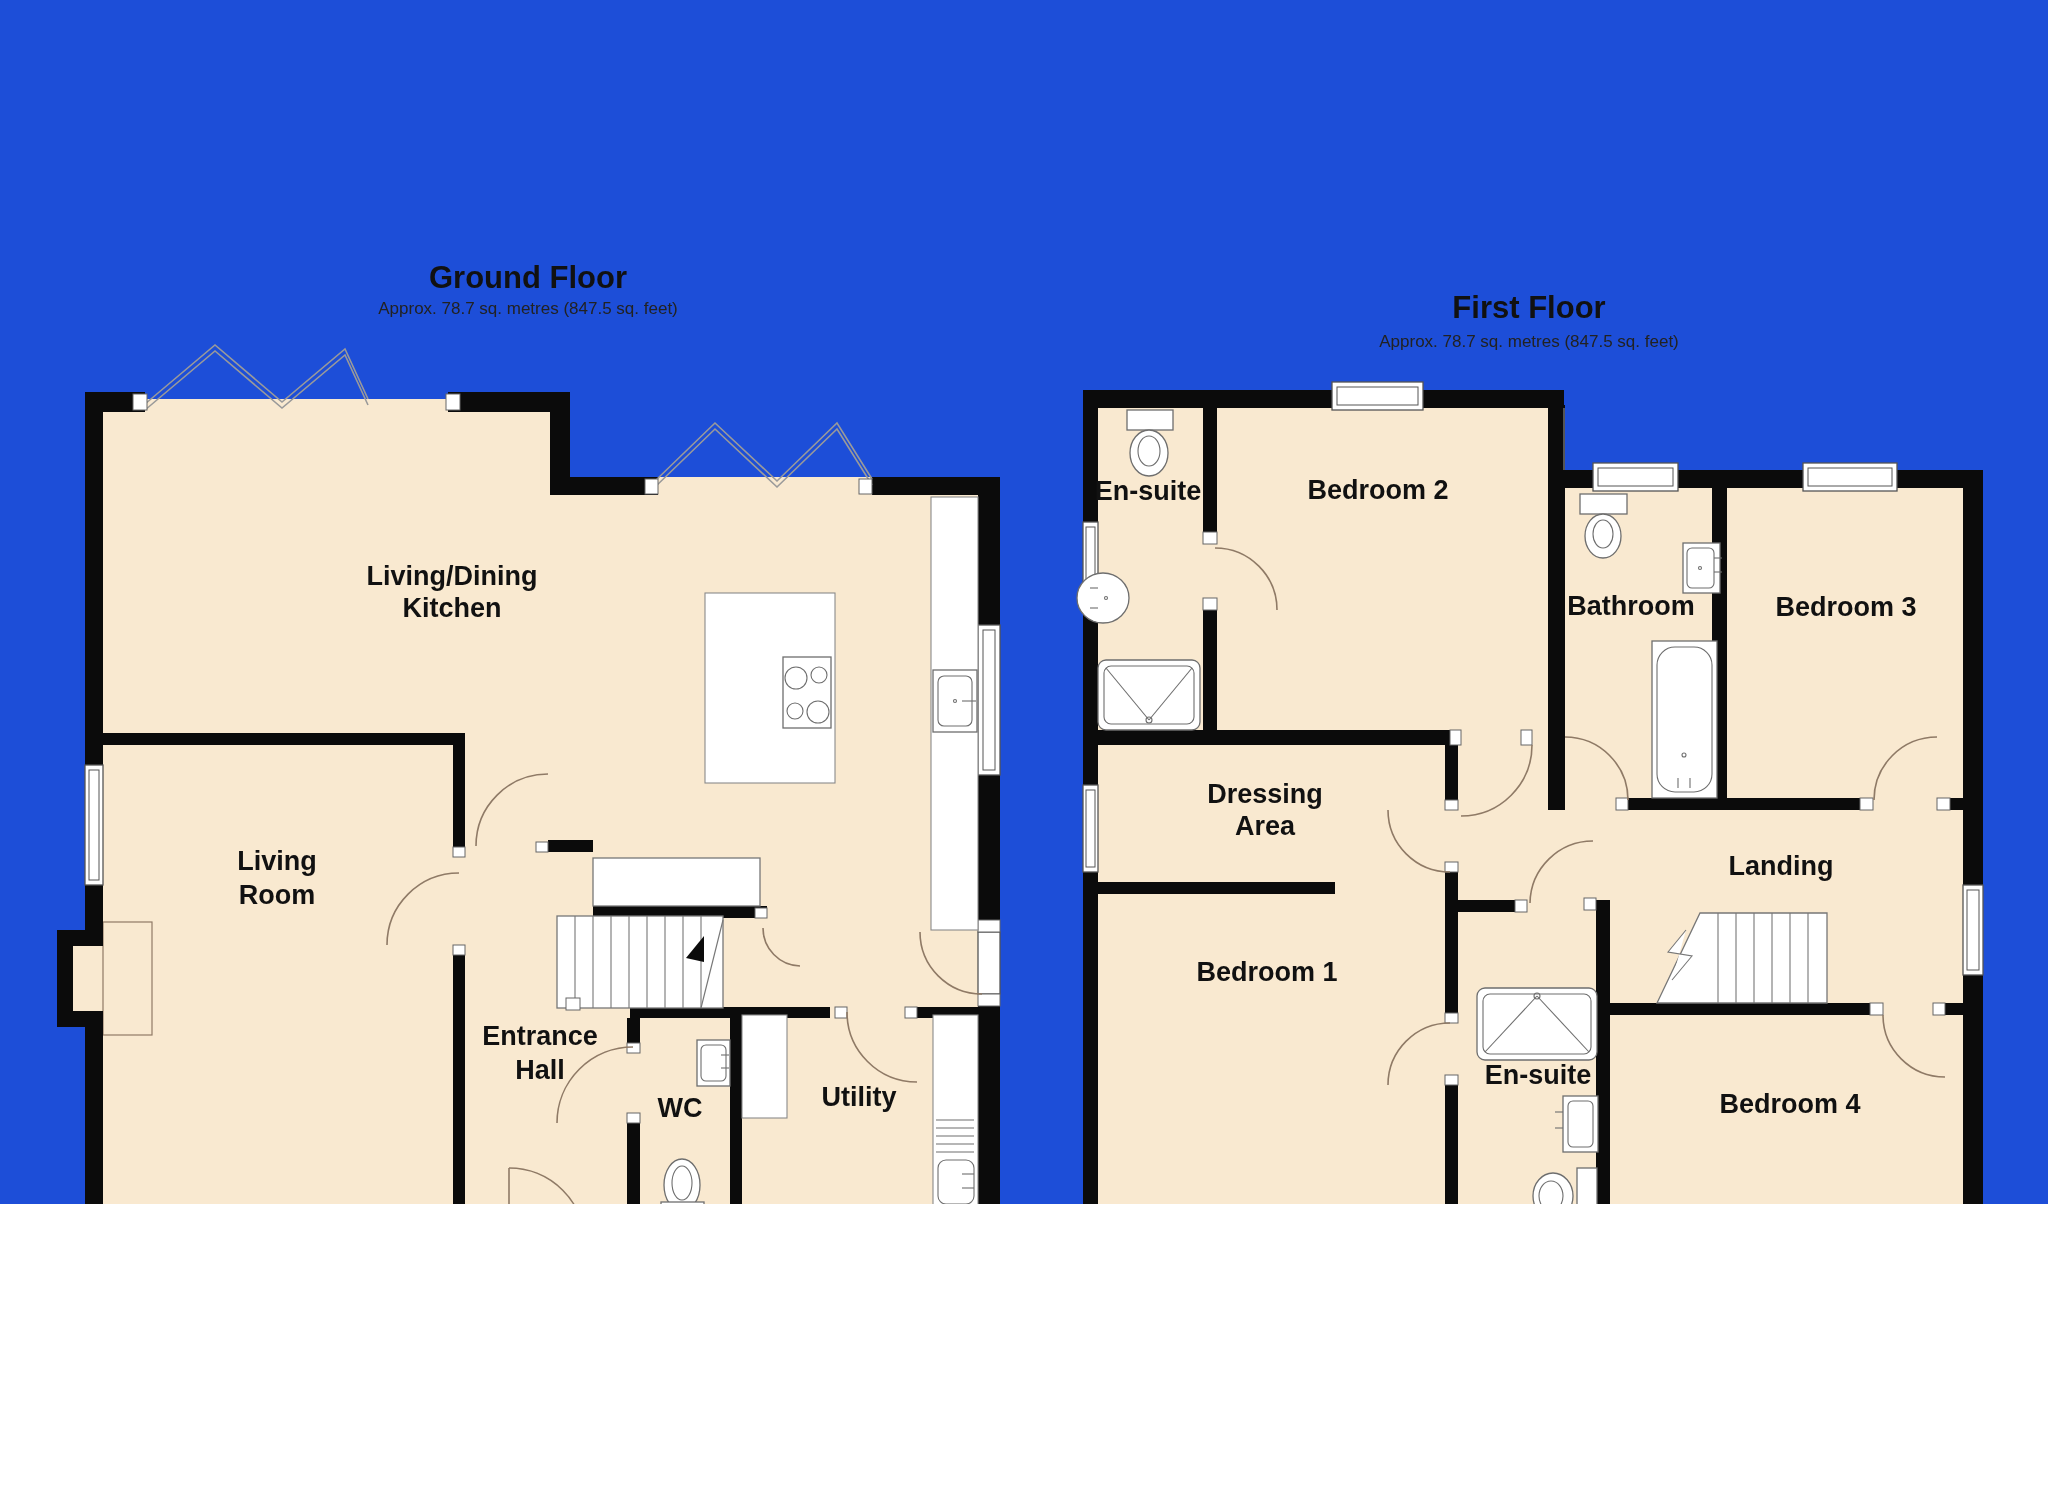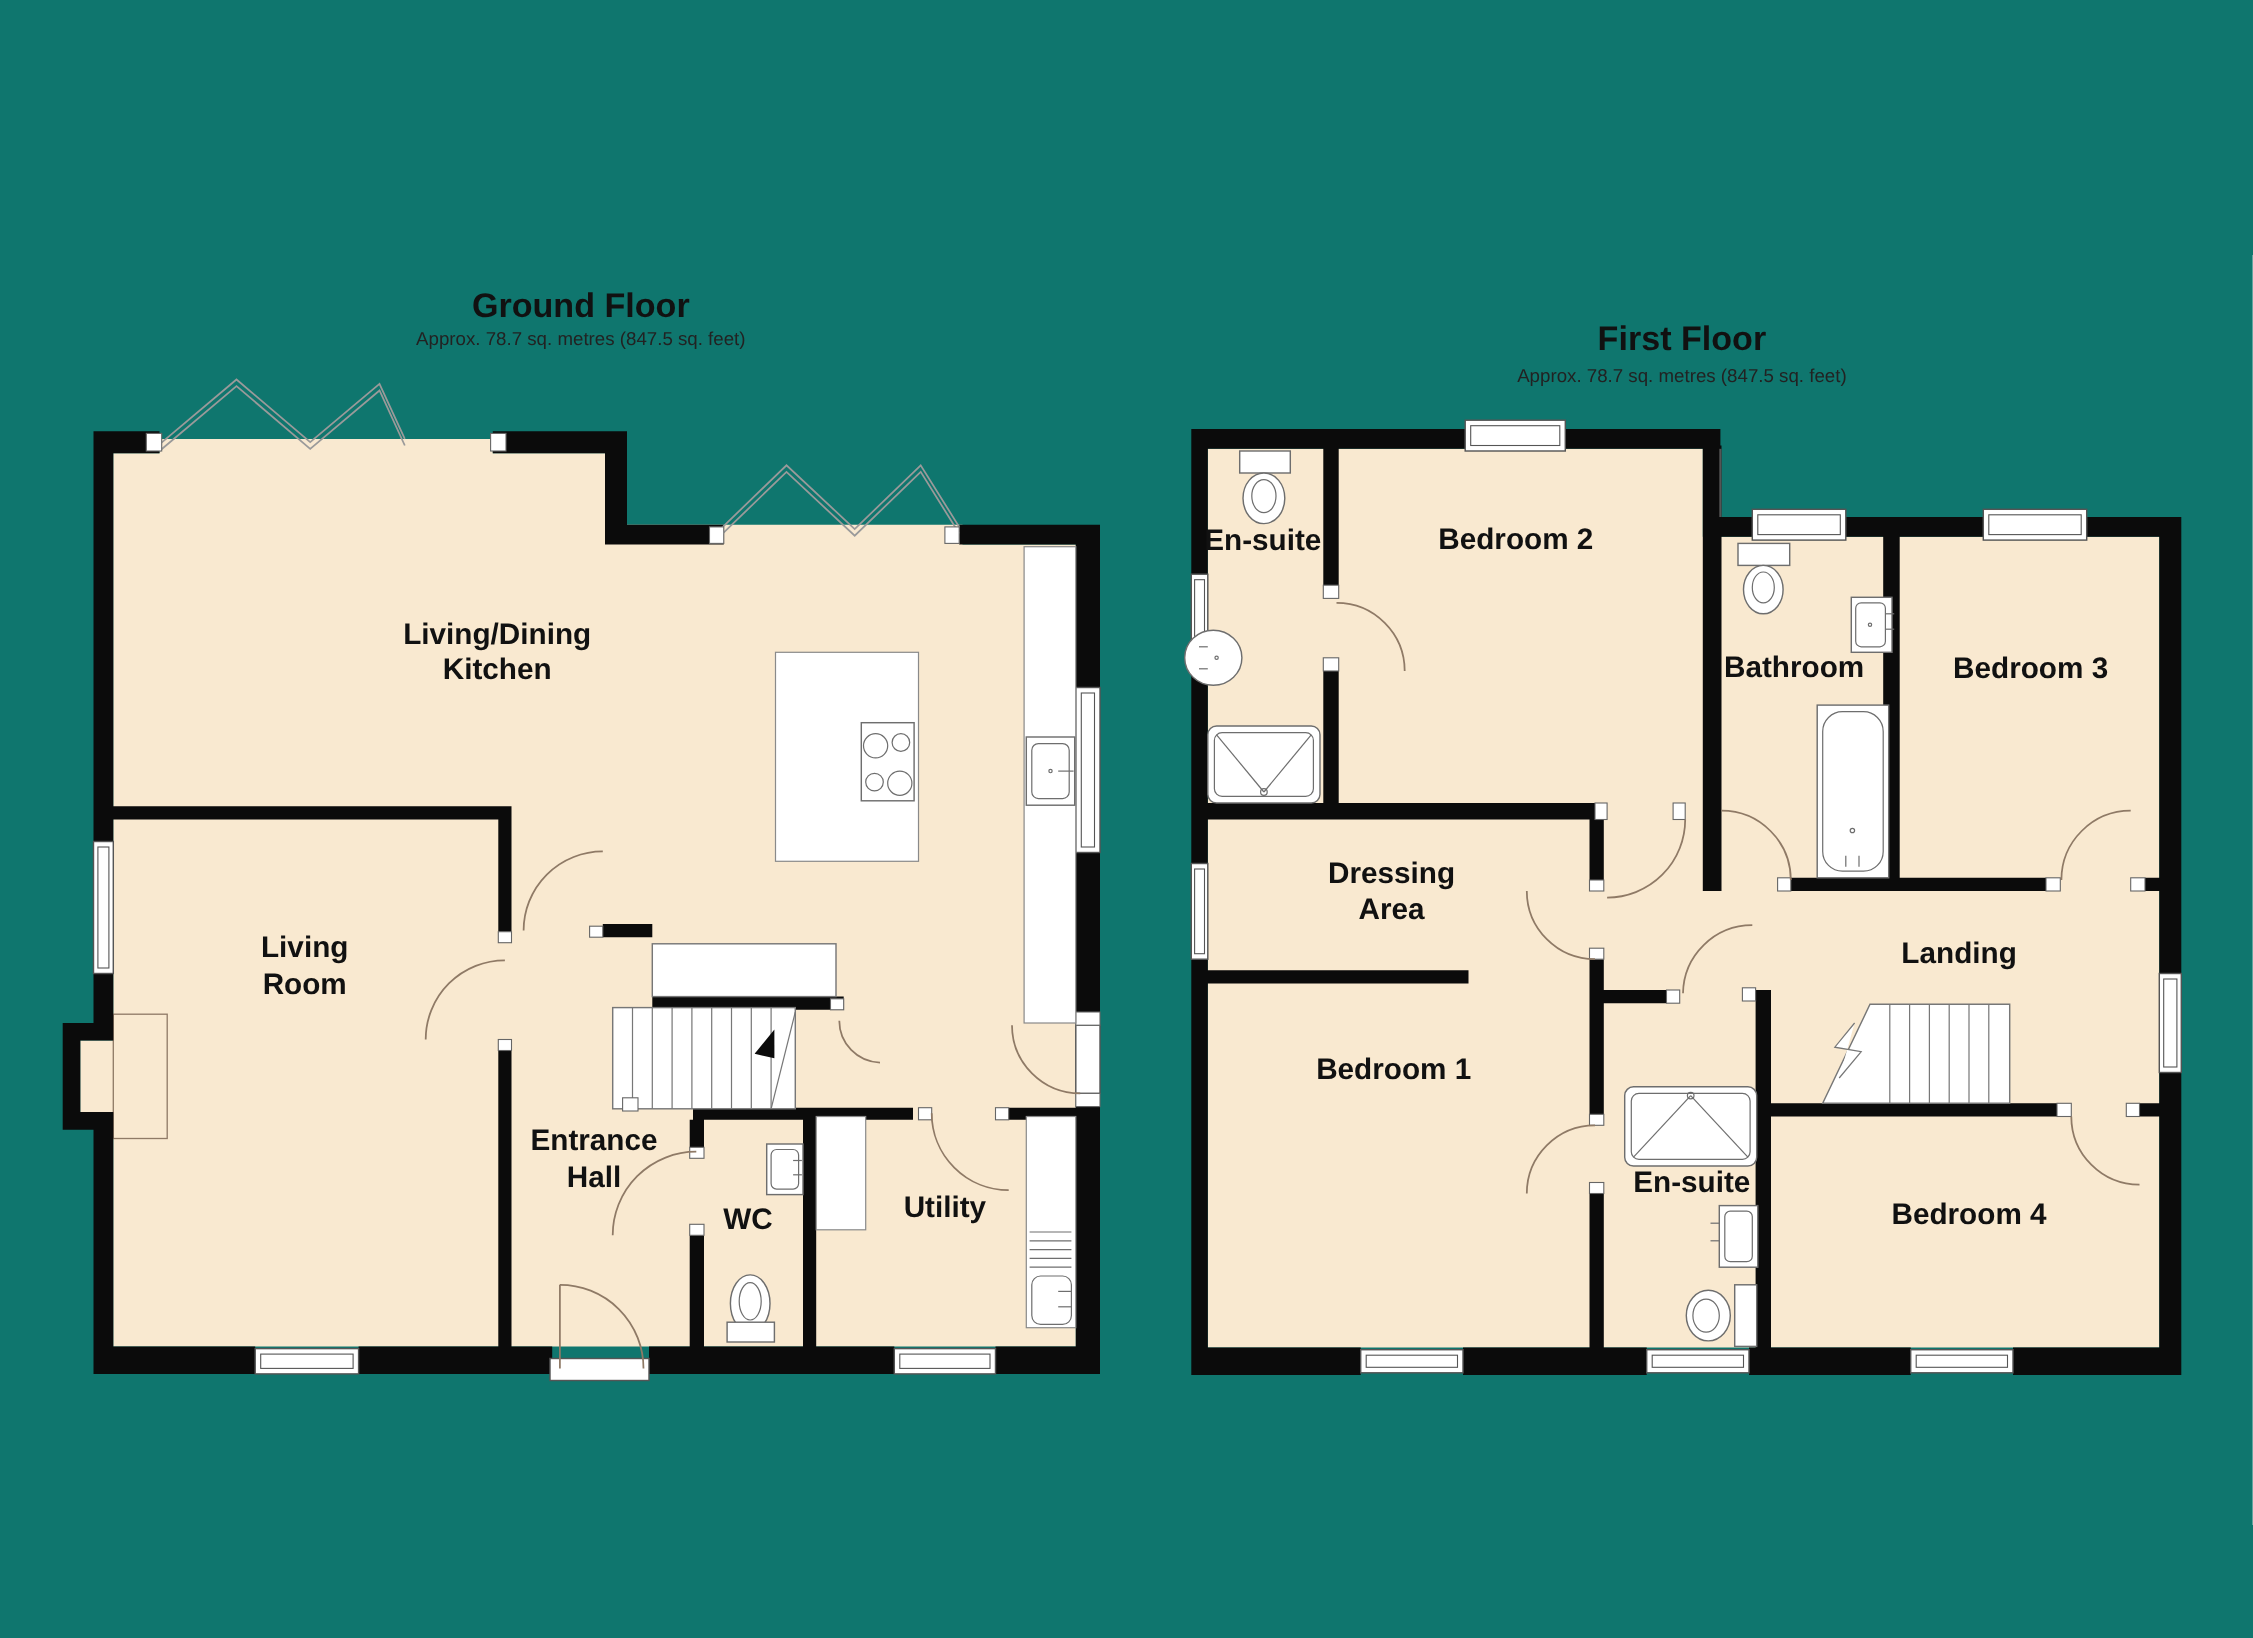--- a/index.html
+++ b/index.html
@@ -1,16 +1,16 @@
 <!DOCTYPE html>
 <html><head>
 <meta charset="utf-8">
 <style>
   html,body{margin:0;padding:0;background:#ffffff;}
-  .canvas{position:relative;width:2048px;height:1489px;background:#0f766e;overflow:hidden;}
+  .canvas{position:relative;width:2048px;height:1204px;background:#1d4ed8;overflow:hidden;}
   svg{display:block;}
   .floor{fill:#F9E9D0;}
   .wall{fill:#0b0b0b;}
   .cap{fill:#ffffff;stroke:#666666;stroke-width:1;}
   .win-outer{fill:#ffffff;stroke:#555555;stroke-width:1.3;}
   .win-inner{fill:none;stroke:#555555;stroke-width:1;}
   .arc{fill:none;stroke:#8f7a66;stroke-width:1.6;}
   .leaf{stroke:#8f7a66;stroke-width:1.6;}
   .fixture{fill:#ffffff;stroke:#6e6e6e;stroke-width:1.3;}
   .fixline{stroke:#6e6e6e;stroke-width:1.1;fill:none;}

